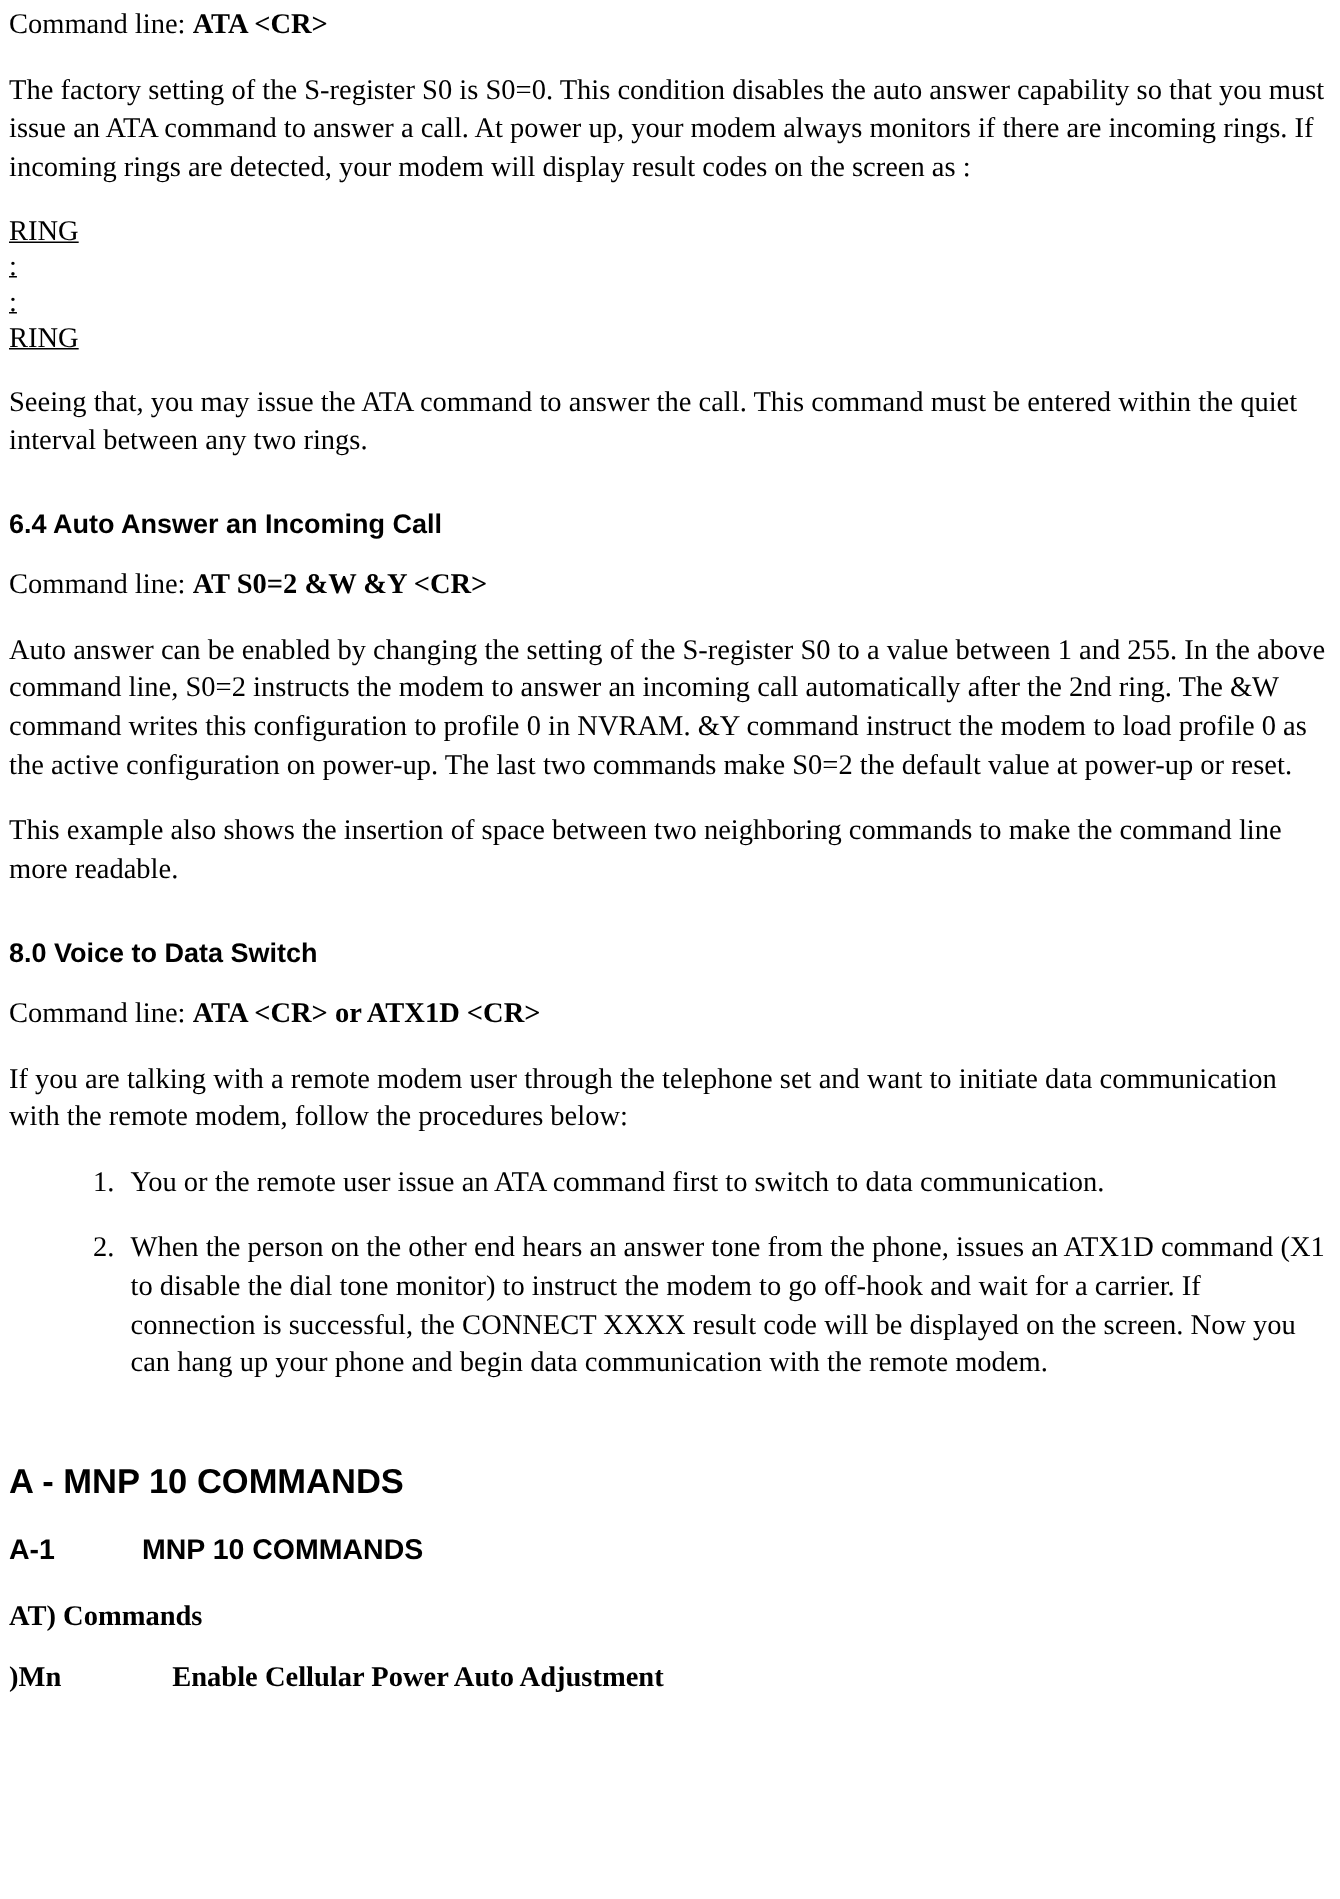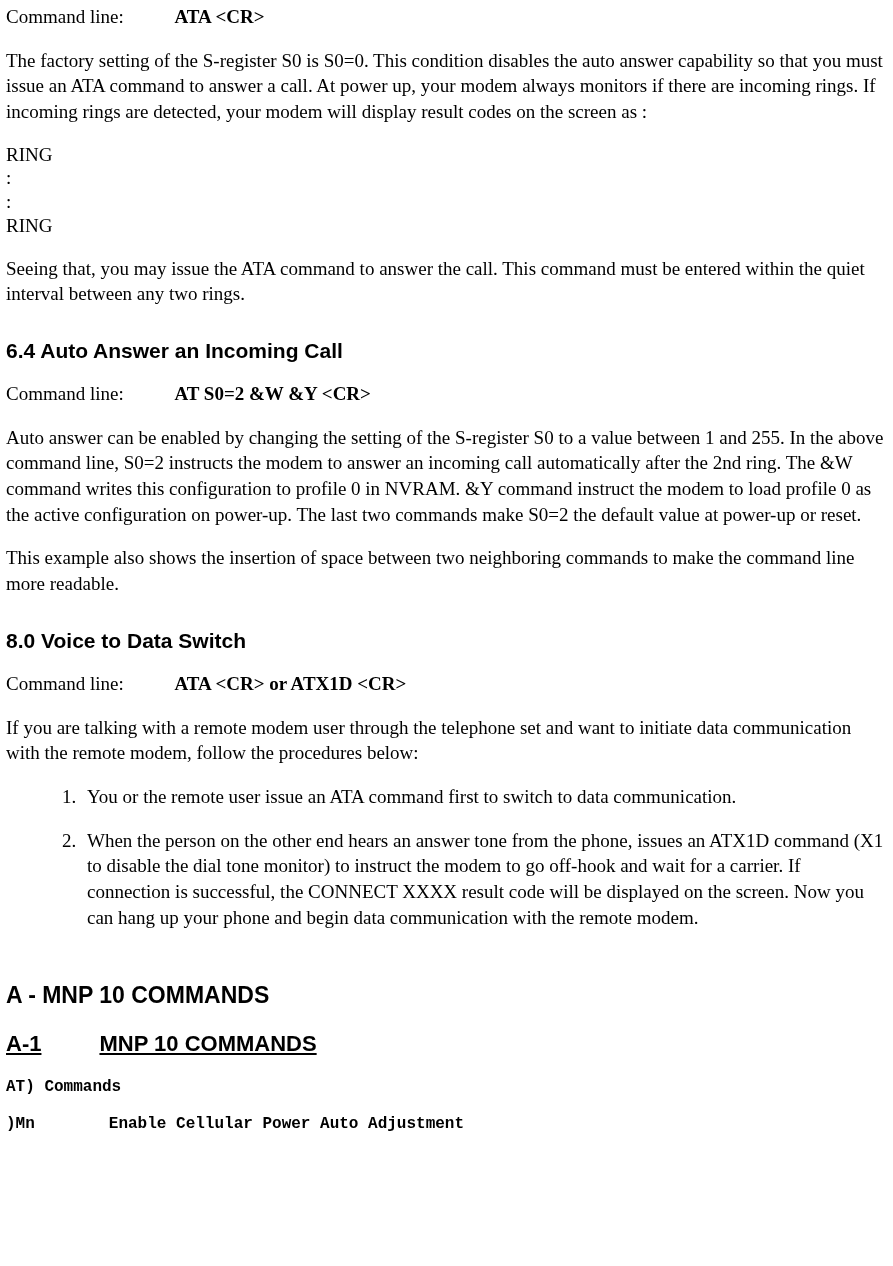--- a/index.html
+++ b/index.html
@@ -8,56 +8,55 @@
     color: #000;
     margin: 0;
     padding: 4px 6px;
     line-height: 1.35;
     width: 893px;
     box-sizing: border-box;
     background: #fff;
   }
   p { margin: 0 0 18px 0; }
   .cmdline { margin: 0 0 18px 0; }
-  .codeblock { margin: 0 0 18px 0; line-height: 1.25; }
+  .codeblock { margin: 0 0 18px 0; line-height: 1.25; text-decoration: underline; }
   .h-sec {
     font-family: Arial, Helvetica, sans-serif;
     font-weight: bold;
-    font-size: 21px;
+    font-size: 18px;
     margin: 30px 0 16px 0;
   }
   .h-main {
     font-family: Arial, Helvetica, sans-serif;
     font-weight: bold;
     font-size: 23px;
     margin: 50px 0 0 0;
   }
   .h-sub {
     font-family: Arial, Helvetica, sans-serif;
     font-weight: bold;
-    font-size: 22px;
+    font-size: 19px;
     margin: 18px 0 18px 0;
-    text-decoration: underline;
   }
   .h-small {
-    font-family: Liberation Mono, monospace;
+    font-family: Liberation Serif, serif;
     font-weight: bold;
-    font-size: 16px;
+    font-size: 19px;
     margin: 16px 0 14px 0;
   }
   ol {
     margin: 0 0 18px 0;
     padding-left: 52px;
   }
   ol li {
     padding-left: 6px;
     margin-bottom: 18px;
     margin-left: 23px;
   }
-  .bold { font-weight: bold; margin-left: 46px; }
+  .bold { font-weight: bold; }
   .tab1 { display:inline-block; width:58px; }
   .tab2 { display:inline-block; width:74px; }
 </style>
 </head>
 <body>
 
 <p class="cmdline">
   <span>Command line: </span><span class="bold">ATA &lt;CR&gt;</span>
 </p>
 

